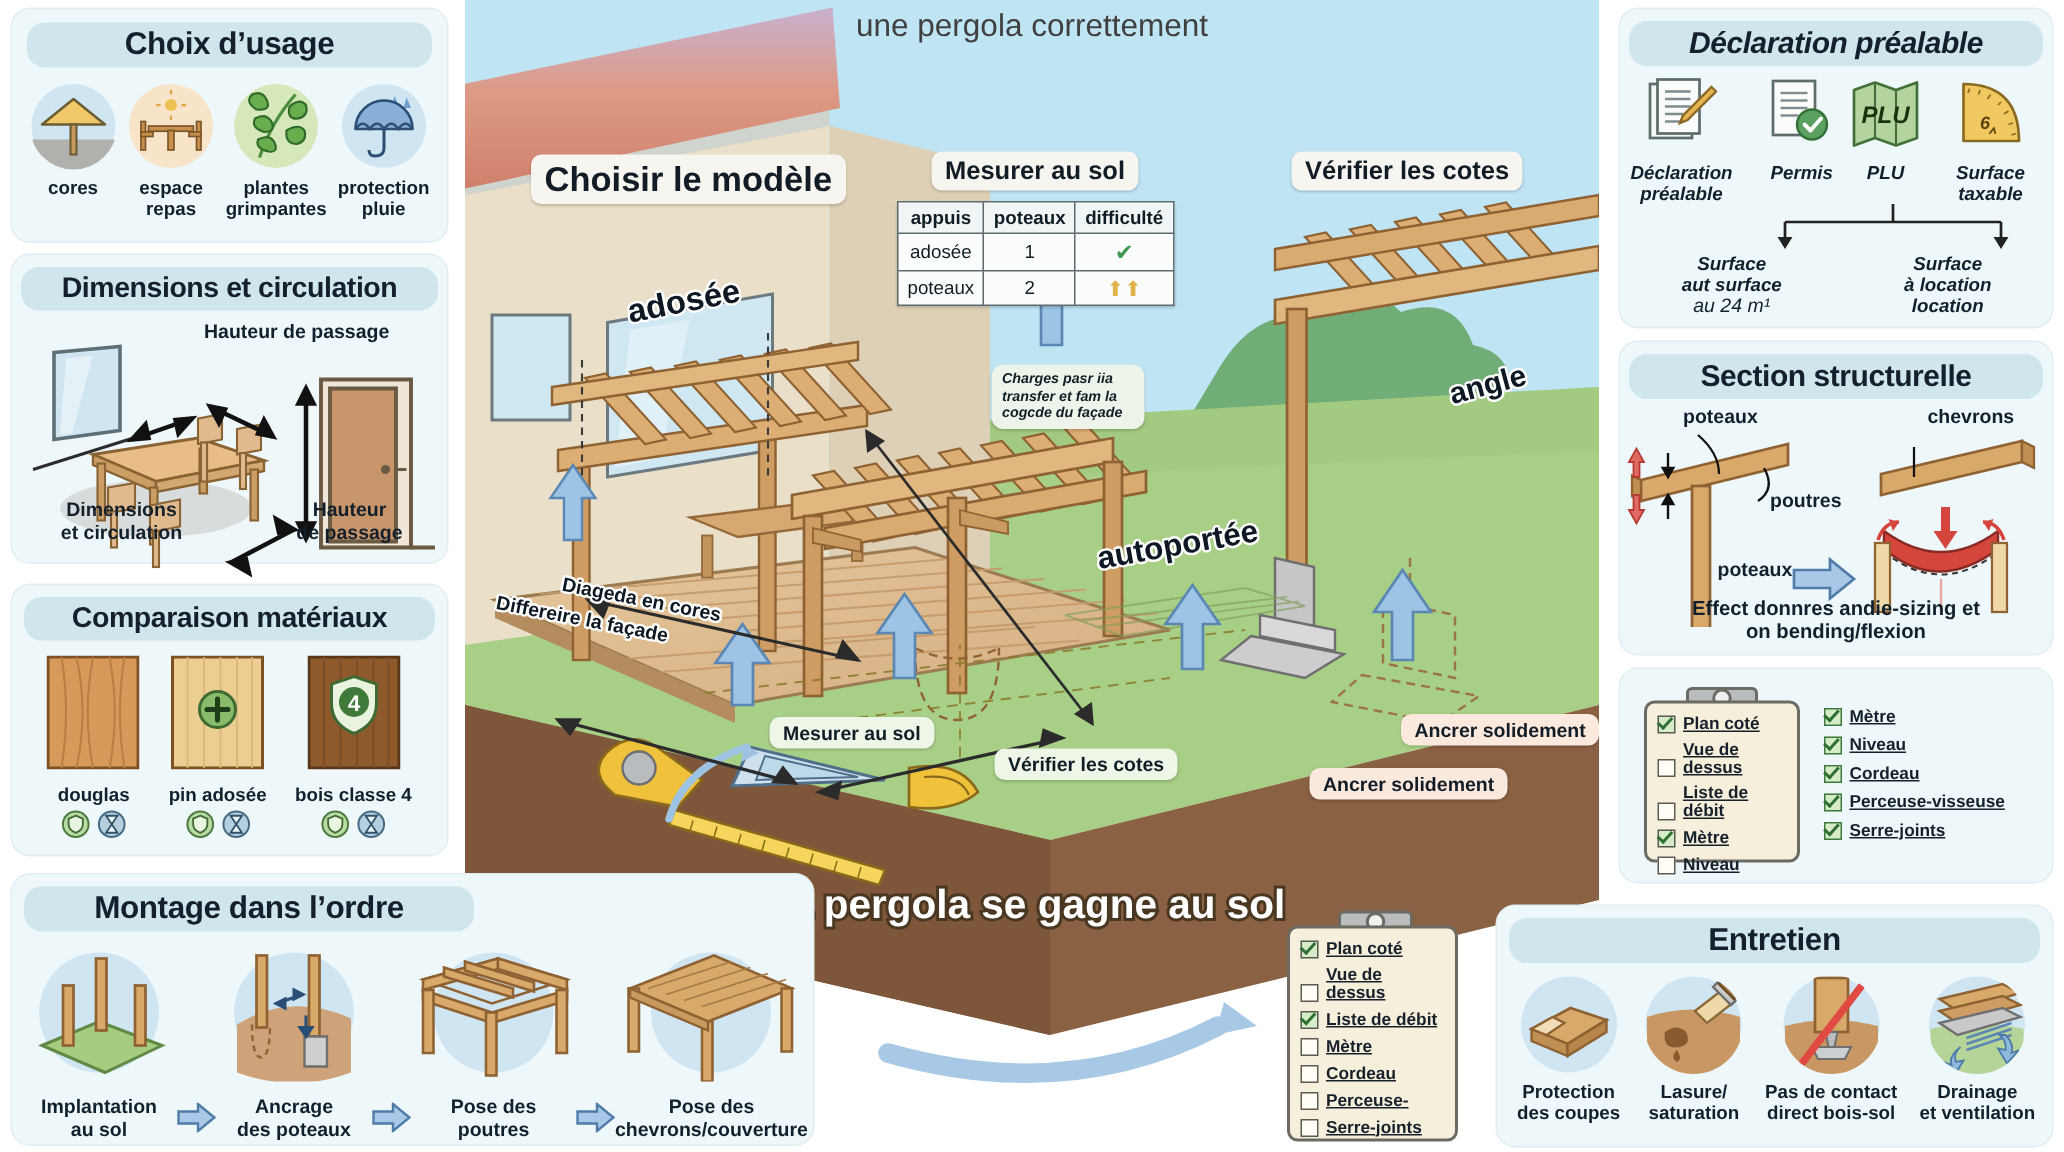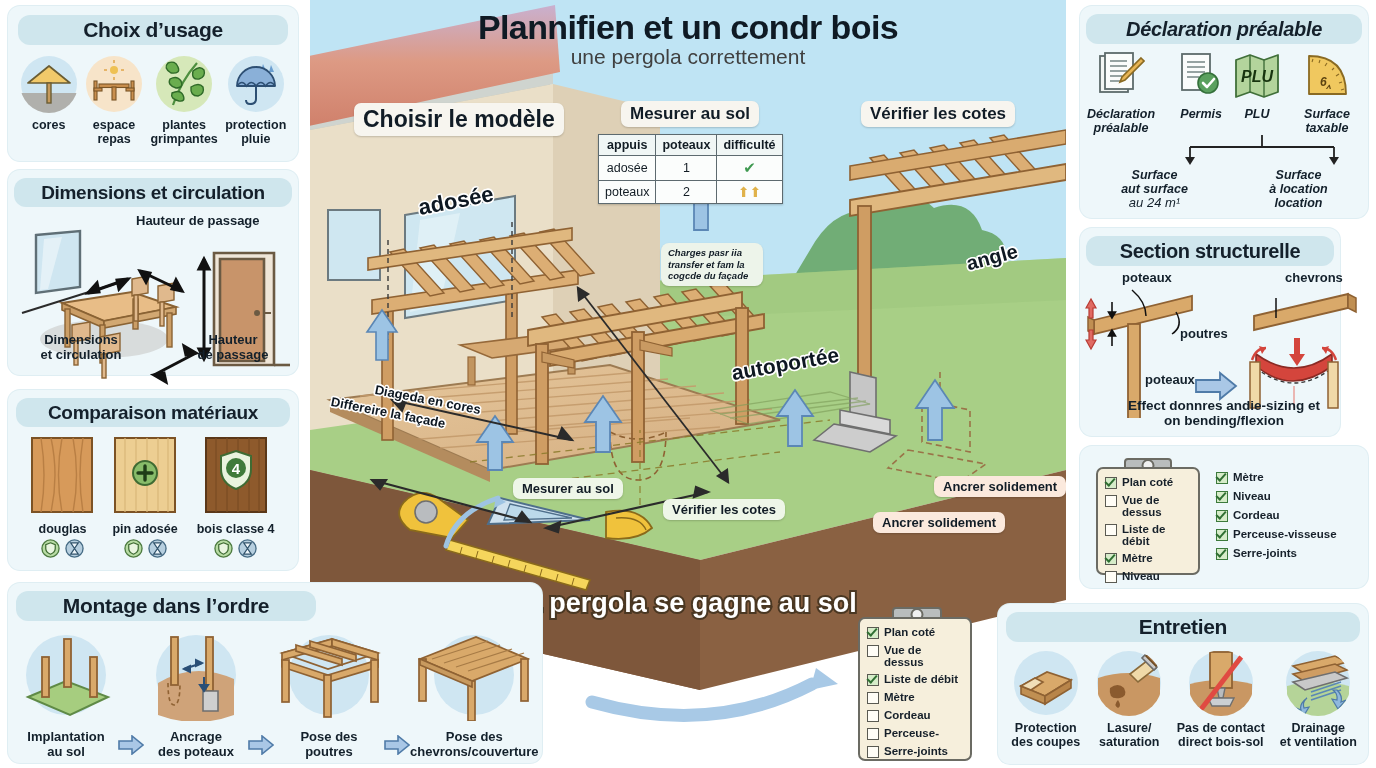--- a/index.html
+++ b/index.html
@@ -42,21 +42,21 @@
   table.mt th{background:#f0f6f5;}
   table.mt td{font-weight:normal;background:#fbfdfc;}
 
   
   .clipwrap{position:relative;}
   .clipbd{background:#f6efdc;border:2px solid #6b6b63;border-radius:7px;}
   .clip-top{position:absolute;left:50%;transform:translateX(-50%);background:#b9bdbd;border:2px solid #6b6b63;
             border-radius:4px;}
   .clip-ring{position:absolute;left:50%;transform:translateX(-50%);width:9px;height:9px;border-radius:50%;
             background:#f0f1f1;border:2px solid #6b6b63;}
-  .ck{display:flex;align-items:flex-start;gap:5px;font-size:11.5px;font-weight:bold;color:#16202a;line-height:1.0;}
+  .ck{display:flex;align-items:flex-end;gap:5px;font-size:11.5px;font-weight:bold;color:#16202a;line-height:1.0;text-decoration:underline;}
   .box{width:10px;height:10px;border:1.6px solid #5a5a52;background:#fffdf6;display:inline-block;
        position:relative;flex:none;}
   .box.on{background:#d6ecc9;}
   .box.on:after{content:"";position:absolute;left:1.4px;top:-2.2px;width:4px;height:8px;
        border:solid #2f6f32;border-width:0 2px 2px 0;transform:rotate(42deg);}
   .ckg .box{border-color:#3c7a3c;}
 </style>
 </head>
 <body>
 
@@ -337,21 +337,20 @@
             <div class="ck" style="margin-bottom: 6px;">
               <span class="box"></span>
               <span>Serre-joints</span>
             </div>
           </div>
       </div>
     </div>
   </div>
 
   <div id="title">
-    <div class="t1">Plannifien et un condr bois</div>
     <div class="t2">une pergola correttement</div>
   </div>
 
   <div class="panel" style="left:8px;top:6px;width:290px;height:155px;">
     <div class="panel-hd" style="margin:9px 10px 0;height:30px;line-height:30px;font-size:21px;">Choix d’usage</div>
     <div class="panel-body icoRow" style="padding:10px 8px 0;">
 
       <div class="icoCell">
         <svg class="circ" width="58" height="58" viewBox="0 0 58 58">
           <circle cx="29" cy="29" r="28" fill="#cfe6f2"></circle>
@@ -721,21 +720,21 @@
           <path d="M254 30 l-5 -8 l10 0 Z" fill="#222"></path>
       </svg>
 
       <div style="display:flex;justify-content:space-around;margin-top:-1px;">
         <div class="cap2" style="width:120px;">Surface<br>aut surface<br><span style="font-weight:normal;font-size:13px;">au 24 m¹</span></div>
         <div class="cap2" style="width:110px;">Surface<br>à location<br>location</div>
       </div>
     </div>
   </div>
 
-  <div class="panel" style="left:1080px;top:228px;width:260px;height:208px;">
+  <div class="panel" style="left:1080px;top:228px;width:288px;height:208px;">
     <div class="panel-hd" style="margin:8px 6px 0;height:30px;line-height:30px;font-size:20px;">Section structurelle</div>
     <div class="panel-body" style="position:relative;height:165px;">
       <svg width="288" height="150" viewBox="0 0 288 150" style="position:absolute;left:0;top:2px;">
 
         <path d="M14 52 L112 28 L112 42 L14 66 Z" fill="#d9a96a" stroke="#8f6233" stroke-width="1.8"></path>
         <path d="M14 52 L14 66 L8 63 L8 49 Z" fill="#c08f52" stroke="#8f6233" stroke-width="1.5"></path>
         <rect x="48" y="56" width="12" height="96" fill="#d9a96a" stroke="#8f6233" stroke-width="1.8"></rect>
 
         <g fill="#e06b63" stroke="#b83a33" stroke-width="1.2">
           <path d="M6 40 l5 -9 l5 9 l-3 0 l0 10 l-4 0 l0 -10 Z"></path>

